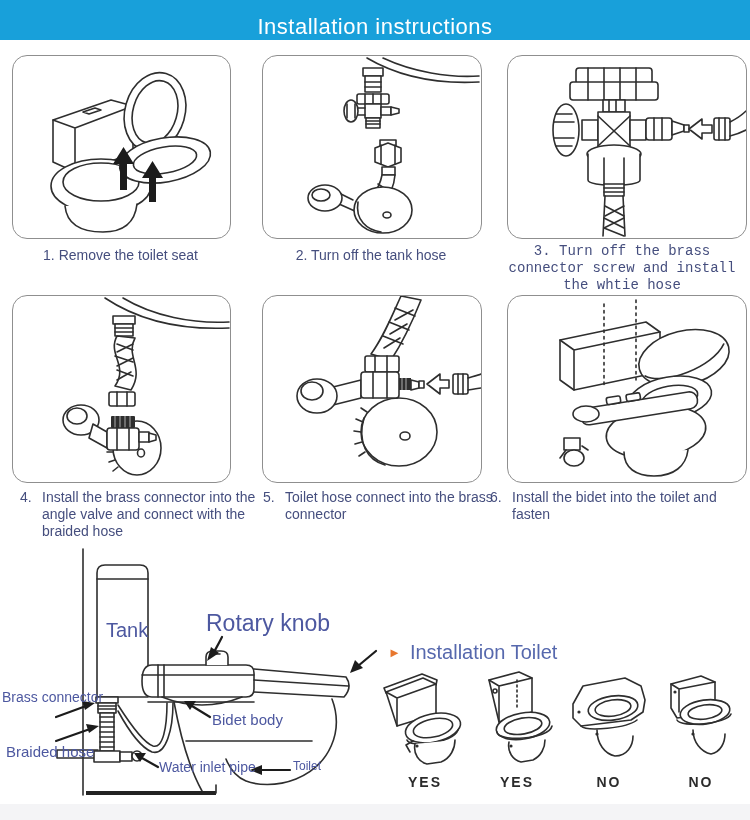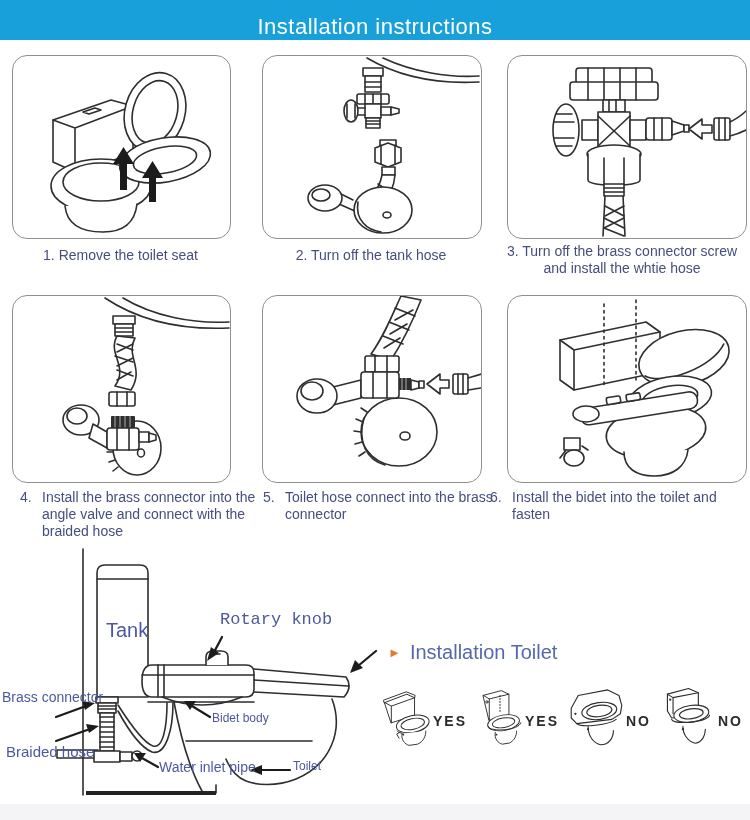--- a/index.html
+++ b/index.html
@@ -17,21 +17,21 @@
   .lbl{position:absolute;color:#4d58a0;white-space:nowrap;}
   .ln{fill:none;stroke:#2e2e2e;stroke-width:1.6;stroke-linecap:round;stroke-linejoin:round;}
   .fw{fill:#ffffff;}
   .fd{fill:#2e2e2e;stroke:none;}
   .ar{fill:#1c1c1c;stroke:none;}
   .arl{fill:none;stroke:#1c1c1c;stroke-width:2.2;stroke-linecap:round;}
   .app-title{position:absolute;left:388px;top:641px;display:flex;align-items:center;gap:9px;}
   .app-title .b{color:#e8772e;font-size:13px;}
   .app-title .t{color:#5668ad;font-size:20px;}
   .app-row{position:absolute;left:383px;top:668px;width:360px;display:flex;justify-content:space-between;}
-  .app-item{width:84px;display:flex;flex-direction:row;align-items:center;}
+  .app-item{width:84px;display:flex;flex-direction:column;align-items:center;}
   .app-item .yn{margin-top:6px;font-size:14px;font-weight:bold;color:#2b2b2b;letter-spacing:2px;}
   .bottom-strip{position:absolute;left:0;top:804px;width:750px;height:16px;background:#f4f4f6;}
   .diagram{position:absolute;left:0;top:545px;width:390px;height:259px;}
   .diagram svg{position:absolute;left:0;top:0;}
 </style>
 </head>
 <body>
 
 <div id="page">
 
@@ -125,21 +125,21 @@
   </div>
 
   <div class="cap cap-center" style="left:12px;top:247px;width:217px;">
     <span>1.</span>
     <span>Remove the toilet seat</span>
   </div>
   <div class="cap cap-center" style="left:262px;top:247px;width:218px;">
     <span>2.</span>
     <span>Turn off the tank hose</span>
   </div>
-  <div class="cap cap-center" style="left:496px;top:243px;width:252px;">
+  <div class="cap cap-center" style="left:496px;top:243px;width:252px;font-family:Liberation Mono, monospace;">
     <span>3.</span>
     <span>Turn off the brass connector screw and install the whtie hose</span>
   </div>
 
   <div class="panel" style="left:12px;top:295px;">
     <svg width="217" height="186" viewBox="0 0 217 186">
       <path class="ln" d="M92,2 C128,26 172,34 216,32 M110,2 C140,20 180,28 216,26"></path>
       <rect class="ln fw" x="100" y="20" width="22" height="8"></rect>
       <rect class="ln fw" x="102" y="28" width="18" height="12"></rect>
       <path class="ln" d="M102,32 h18 M102,36 h18"></path>
@@ -280,23 +280,23 @@
       <g>
         <path class="arl" d="M158,222 L142,213"></path>
         <polygon class="ar" points="134,208 146,208 140,217"></polygon>
       </g>
       <g>
         <path class="arl" d="M290,225 H260"></path>
         <polygon class="ar" points="250,225 262,220 262,230"></polygon>
       </g>
     </svg>
     <div class="lbl" style="left:106px;top:74px;font-size:20px;">Tank</div>
-    <div class="lbl" style="left:220px;top:65px;font-size:17px;font-family:Liberation Mono, monospace;">Rotary knob</div>
+    <div class="lbl" style="left:206px;top:65px;font-size:23px;">Rotary knob</div>
     <div class="lbl" style="left:2px;top:144px;font-size:14px;">Brass connector</div>
-    <div class="lbl" style="left:212px;top:166px;font-size:12px;">Bidet body</div>
+    <div class="lbl" style="left:212px;top:166px;font-size:15px;">Bidet body</div>
     <div class="lbl" style="left:6px;top:198px;font-size:15px;">Braided hose</div>
     <div class="lbl" style="left:159px;top:214px;font-size:14px;">Water inlet pipe</div>
     <div class="lbl" style="left:293px;top:214px;font-size:12px;">Toilet</div>
   </div>
 
   <div class="app-title">
     <span class="b">►</span>
     <span class="t">Installation Toilet</span>
   </div>
 

